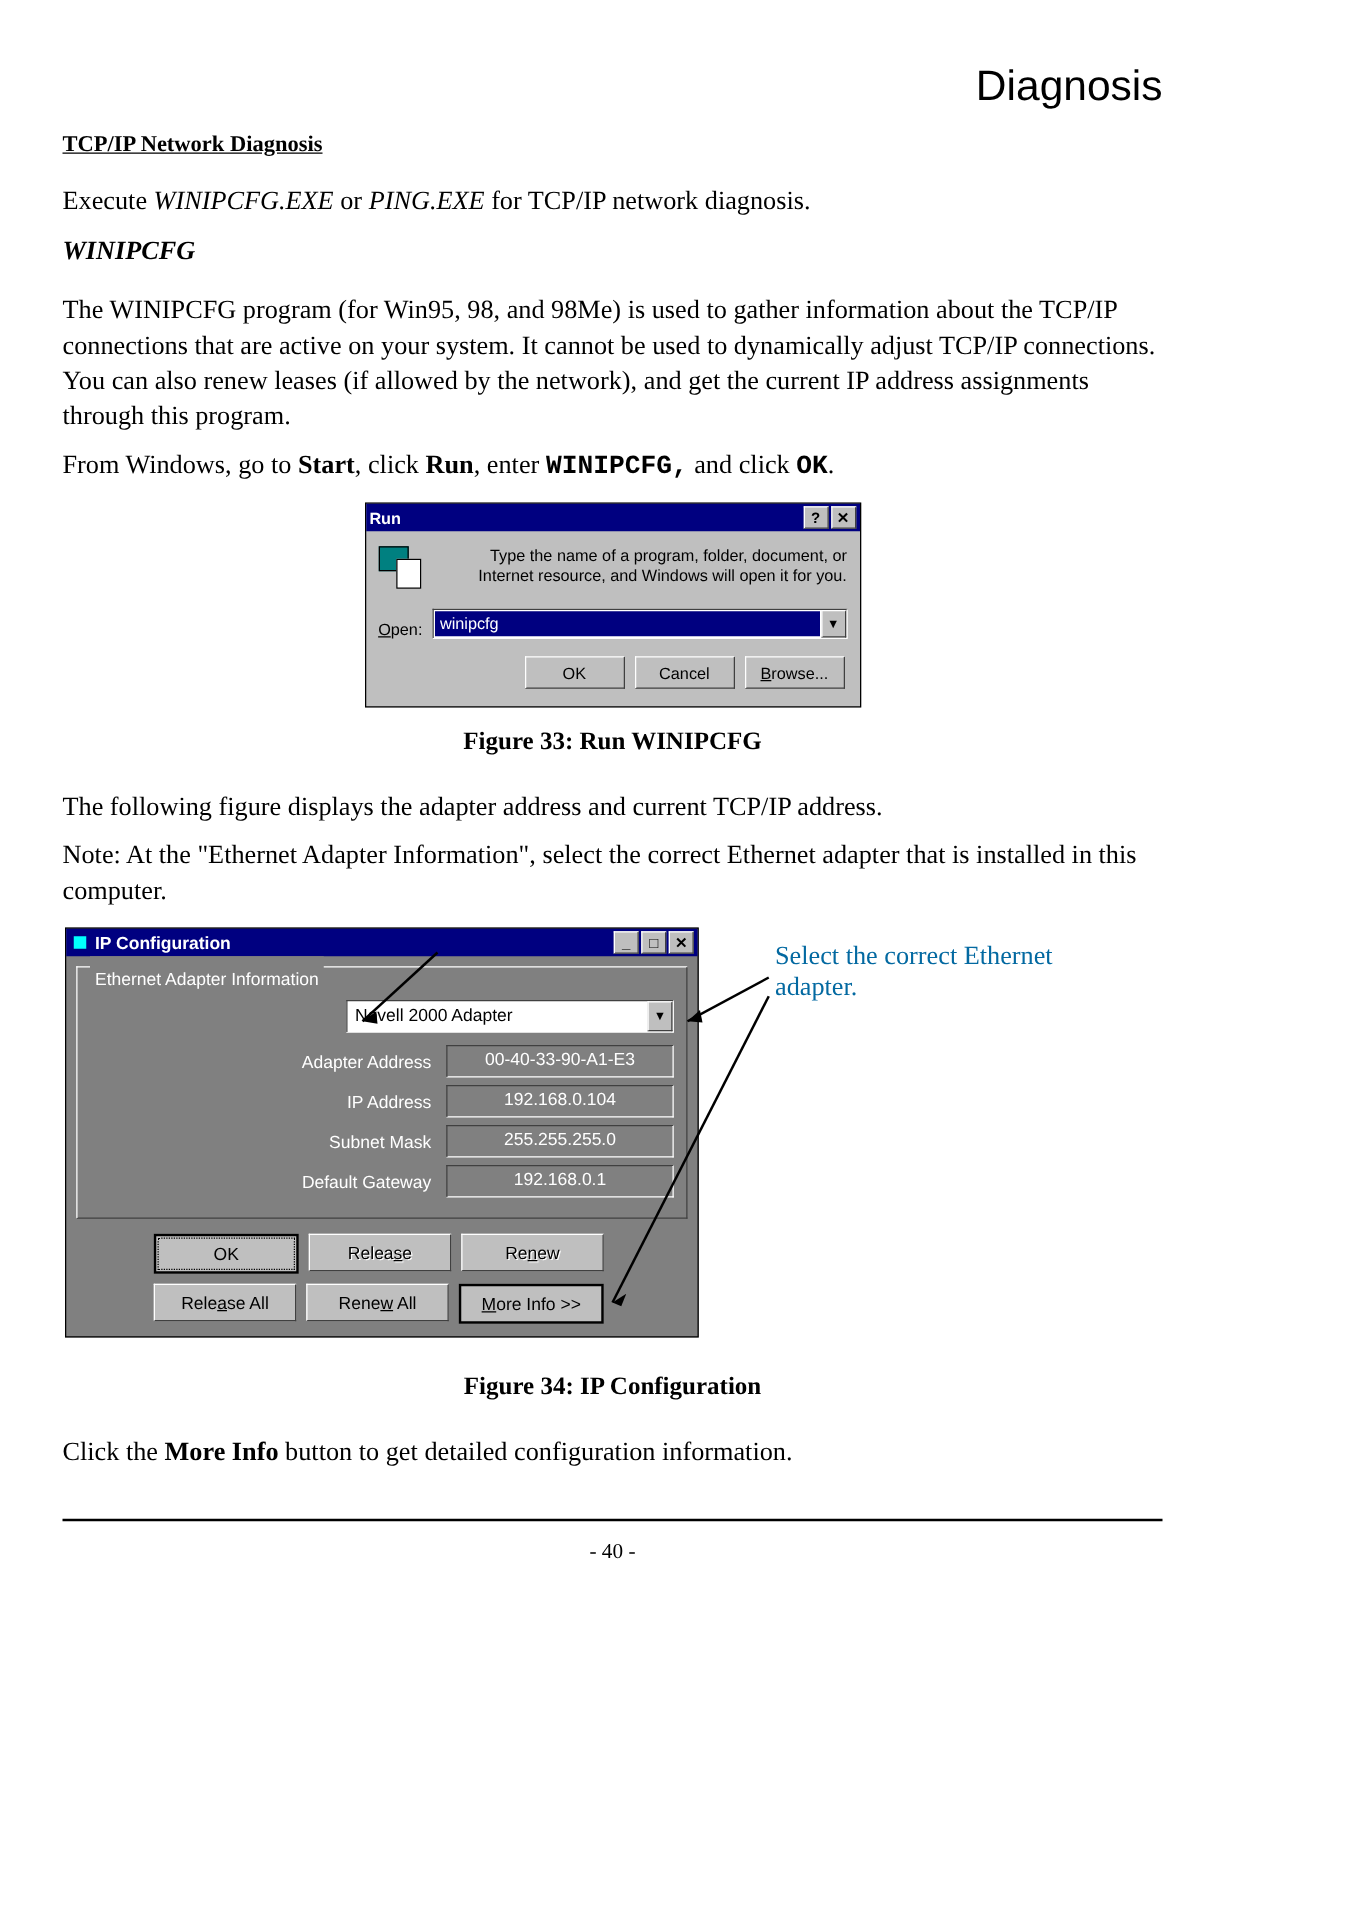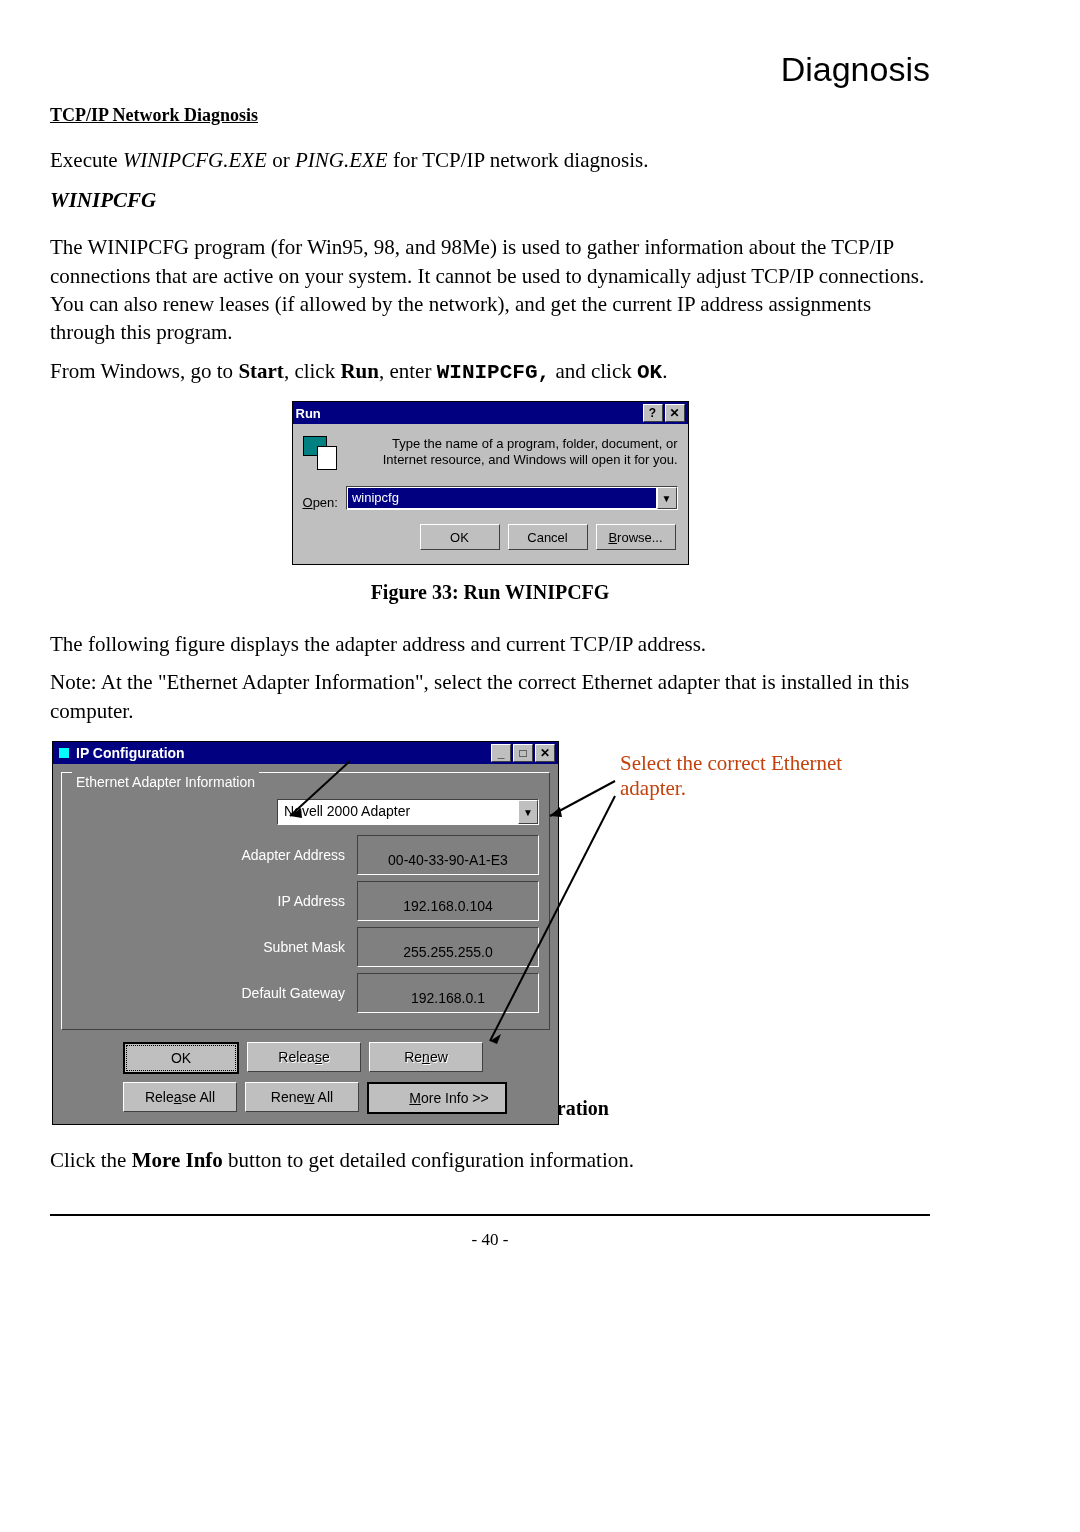--- a/index.html
+++ b/index.html
@@ -143,32 +143,32 @@
     display:flex; align-items:center; justify-content:center; font-size:10px;
     border-top:1px solid #fff; border-left:1px solid #fff;
     border-right:1px solid #404040; border-bottom:1px solid #404040;
   }
   .field-row { display:flex; align-items:center; margin:6px 0; }
   .field-row .lbl { flex:1; text-align:right; padding-right:12px; }
   .field-row .val {
     width:180px; height:22px; background:#808080;
     border-top:1px solid #404040; border-left:1px solid #404040;
     border-right:1px solid #fff; border-bottom:1px solid #fff;
-    color:#000000; text-align:center; padding-top:16px; font-size:14px;
+    color:#ffffff; text-align:center; padding-top:2px; font-size:14px;
   }
   .ipbtns { display:flex; flex-wrap:wrap; padding:4px 8px 10px 70px; gap:8px 8px; }
   .ipbtns .w95btn { width:112px; height:28px; color:#000; font-size:14px; }
   .ipbtns .w95btn.default { outline:1px dotted #000; outline-offset:-4px; border:2px solid #000; }
-  .ipbtns .w95btn.highlight { border:2px solid #000;padding-left:24px; }
+  .ipbtns .w95btn.highlight { border:2px solid #000; }
   .ipbtns .w95btn u { text-decoration:underline; }
 
   
   .callout-text {
     position:absolute; left:570px; top:10px; width:280px;
-    font-family:"Times New Roman",serif; font-size:21px; color:#c2410c;
+    font-family:"Times New Roman",serif; font-size:21px; color:#0369a1;
   }
   svg.callouts { position:absolute; left:0; top:0; }
 
   .footer-rule { border:0; border-top:2px solid #000; margin:40px 0 14px 0; }
   .pagenum { text-align:center; font-size:17px; }
 </style>
 </head>
 <body>
 
 <h1 class="page-heading">Diagnosis</h1>

